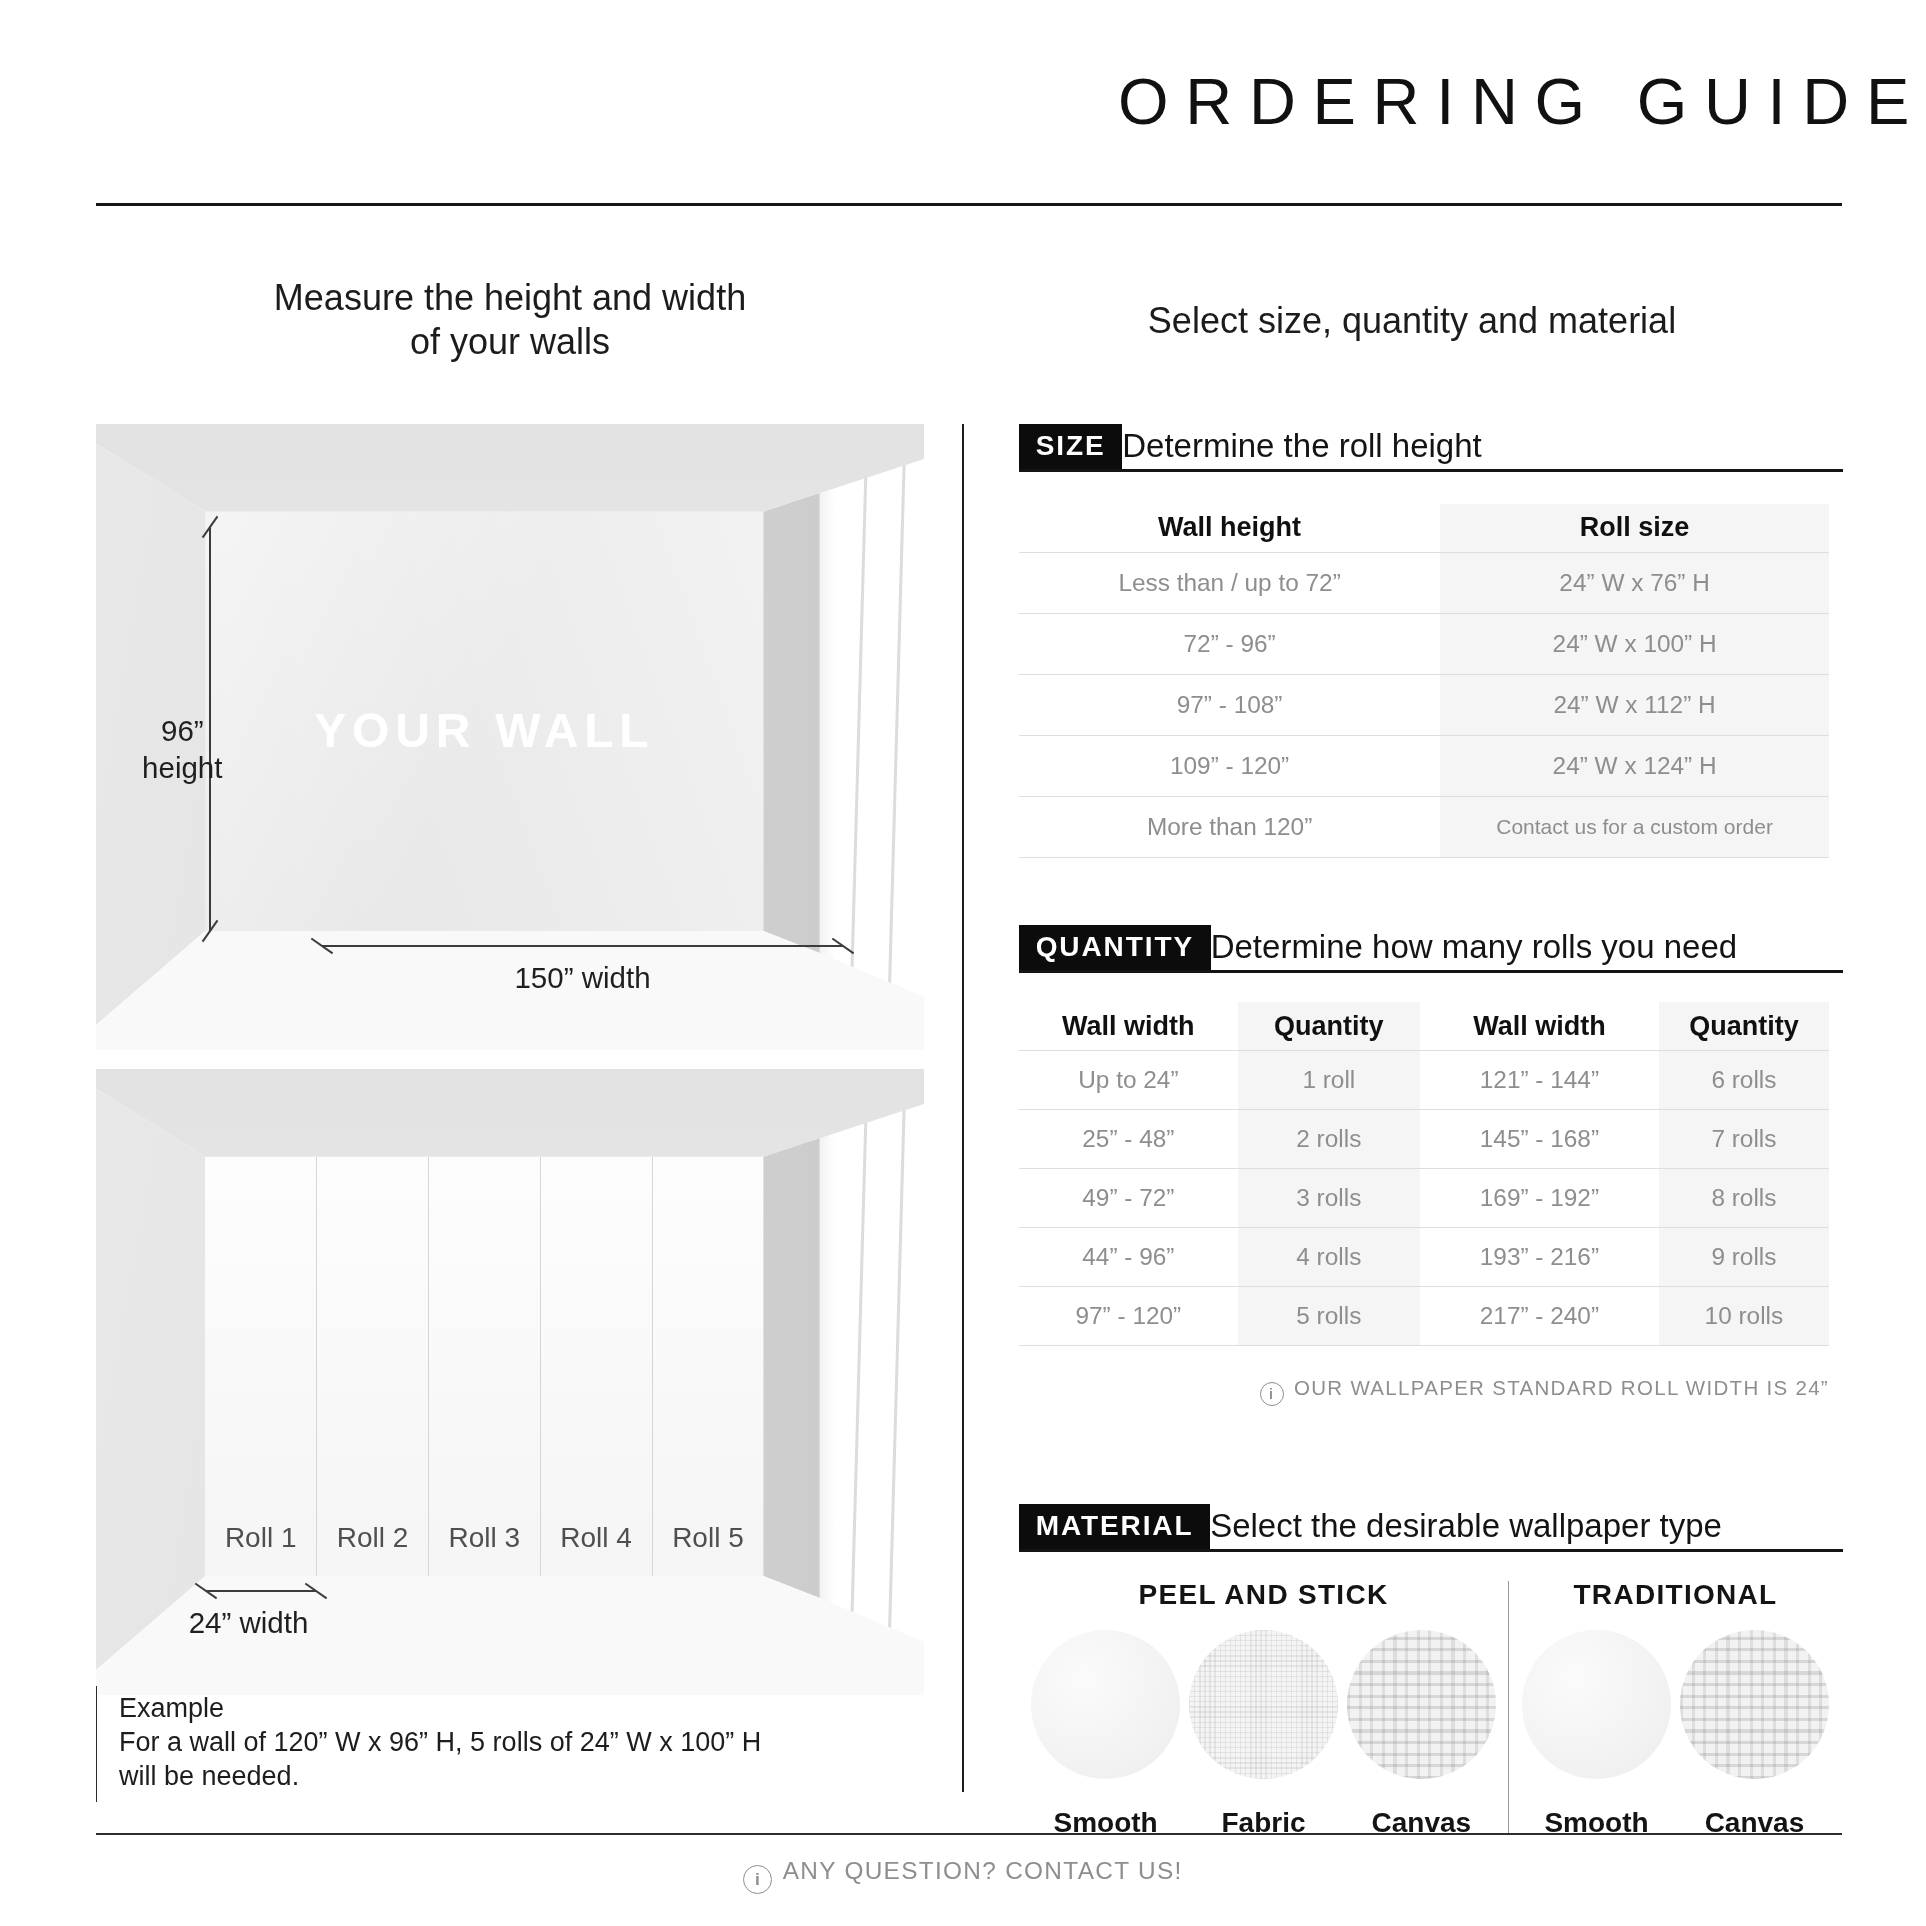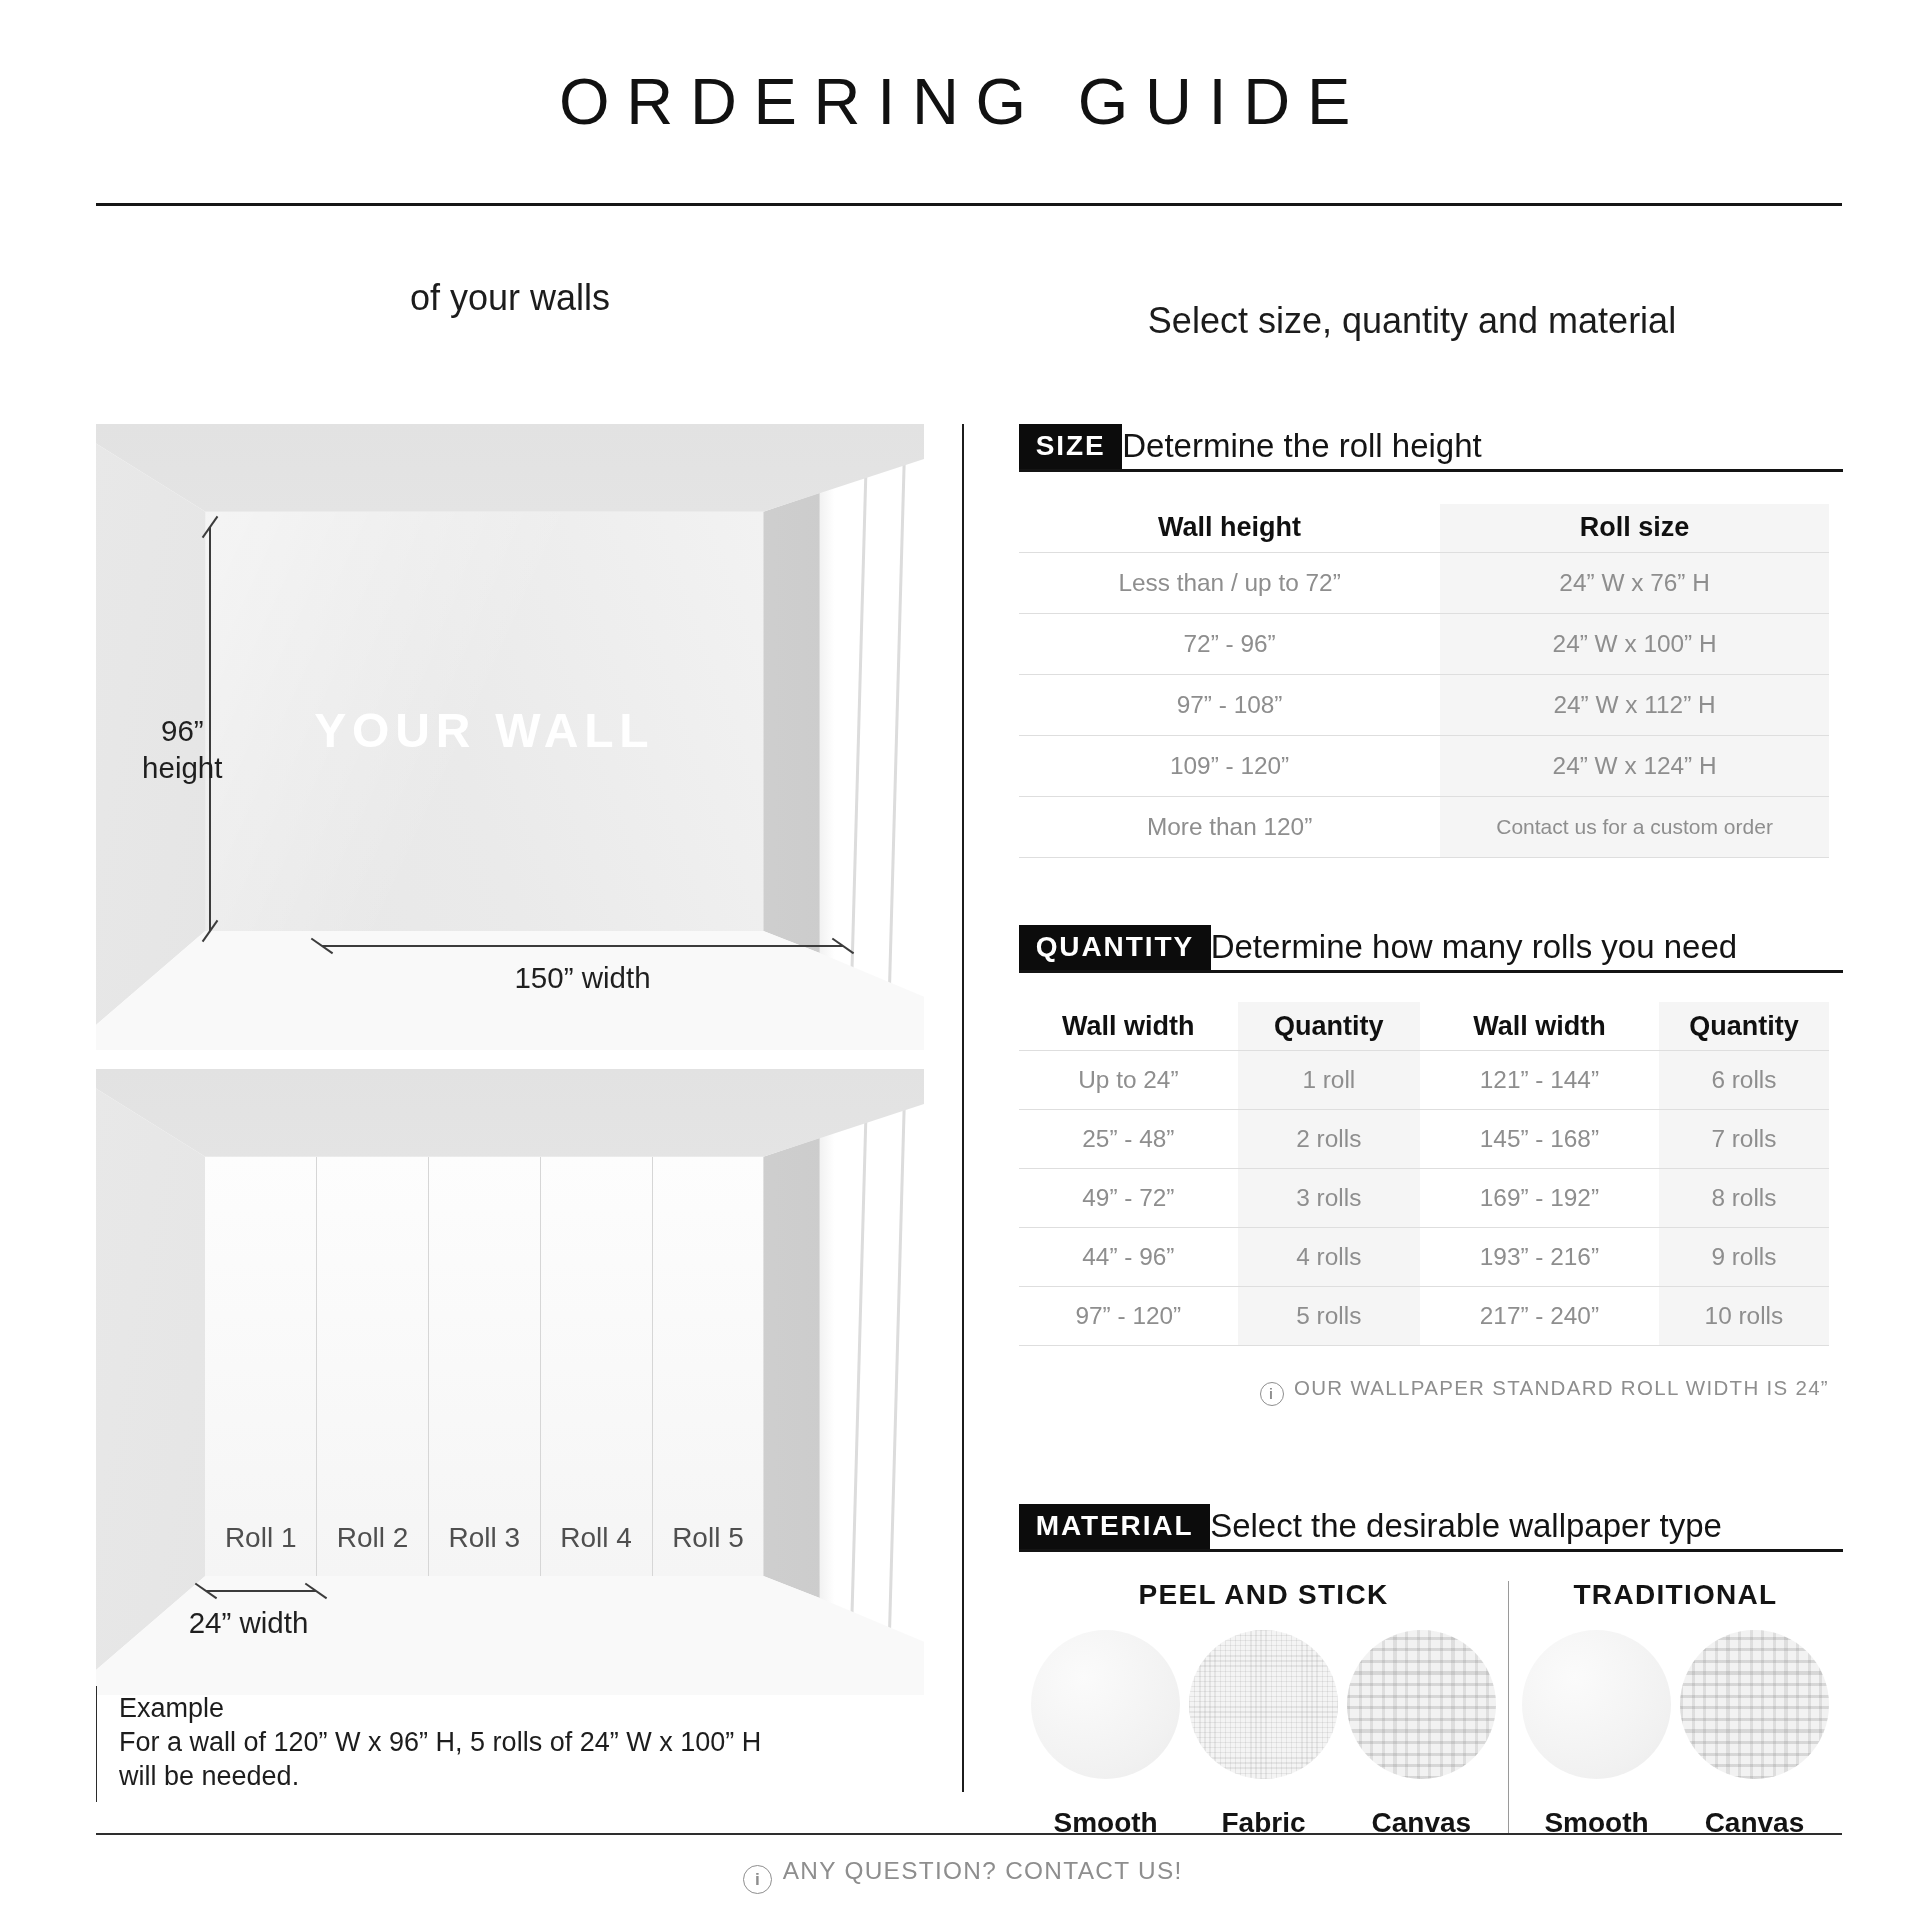--- a/index.html
+++ b/index.html
@@ -5,21 +5,21 @@
   html,body{margin:0;padding:0;}
   body{
     width:1926px;height:1926px;position:relative;background:#ffffff;
     font-family:"Liberation Sans", sans-serif;color:#1a1a1a;
     -webkit-font-smoothing:antialiased;
   }
   .abs{position:absolute;}
 
   
   .page-title{
-    left:0;top:64px;width:1926px;text-align:center;
+    left:0;top:64px;width:1926px;text-align:right;
     font-size:65px;font-weight:400;letter-spacing:16.7px;color:#111;
   }
   .top-rule{left:96px;top:203px;width:1746px;height:2.6px;background:#161616;}
 
   
   .left-heading{left:96px;top:276px;width:828px;text-align:center;
     font-size:36px;line-height:44px;color:#1c1c1c;}
   .right-heading{left:982px;top:300px;width:860px;text-align:center;
     font-size:36px;color:#1c1c1c;}
   .col-divider{left:962px;top:424px;width:1.9px;height:1368px;background:#1c1c1c;}
@@ -133,20 +133,21 @@
   .info-icon::before{content:"i";}
   .info-icon.small{width:22px;height:22px;border-width:1.3px;font-size:14px;vertical-align:-4.5px;}
 </style>
 </head>
 <body>
 
 <div class="abs page-title">ORDERING GUIDE</div>
 <div class="abs top-rule"></div>
 
 <div class="abs left-heading">
+  <div>Measure the height and width</div>
   <div>of your walls</div>
 </div>
 <div class="abs right-heading">Select size, quantity and material</div>
 <div class="abs col-divider"></div>
 
 <div class="abs room" id="room1">
   <div class="piece backwall"></div>
   <div class="piece pillar"></div>
   <div class="piece window">
     <div class="mullion m1"></div>

